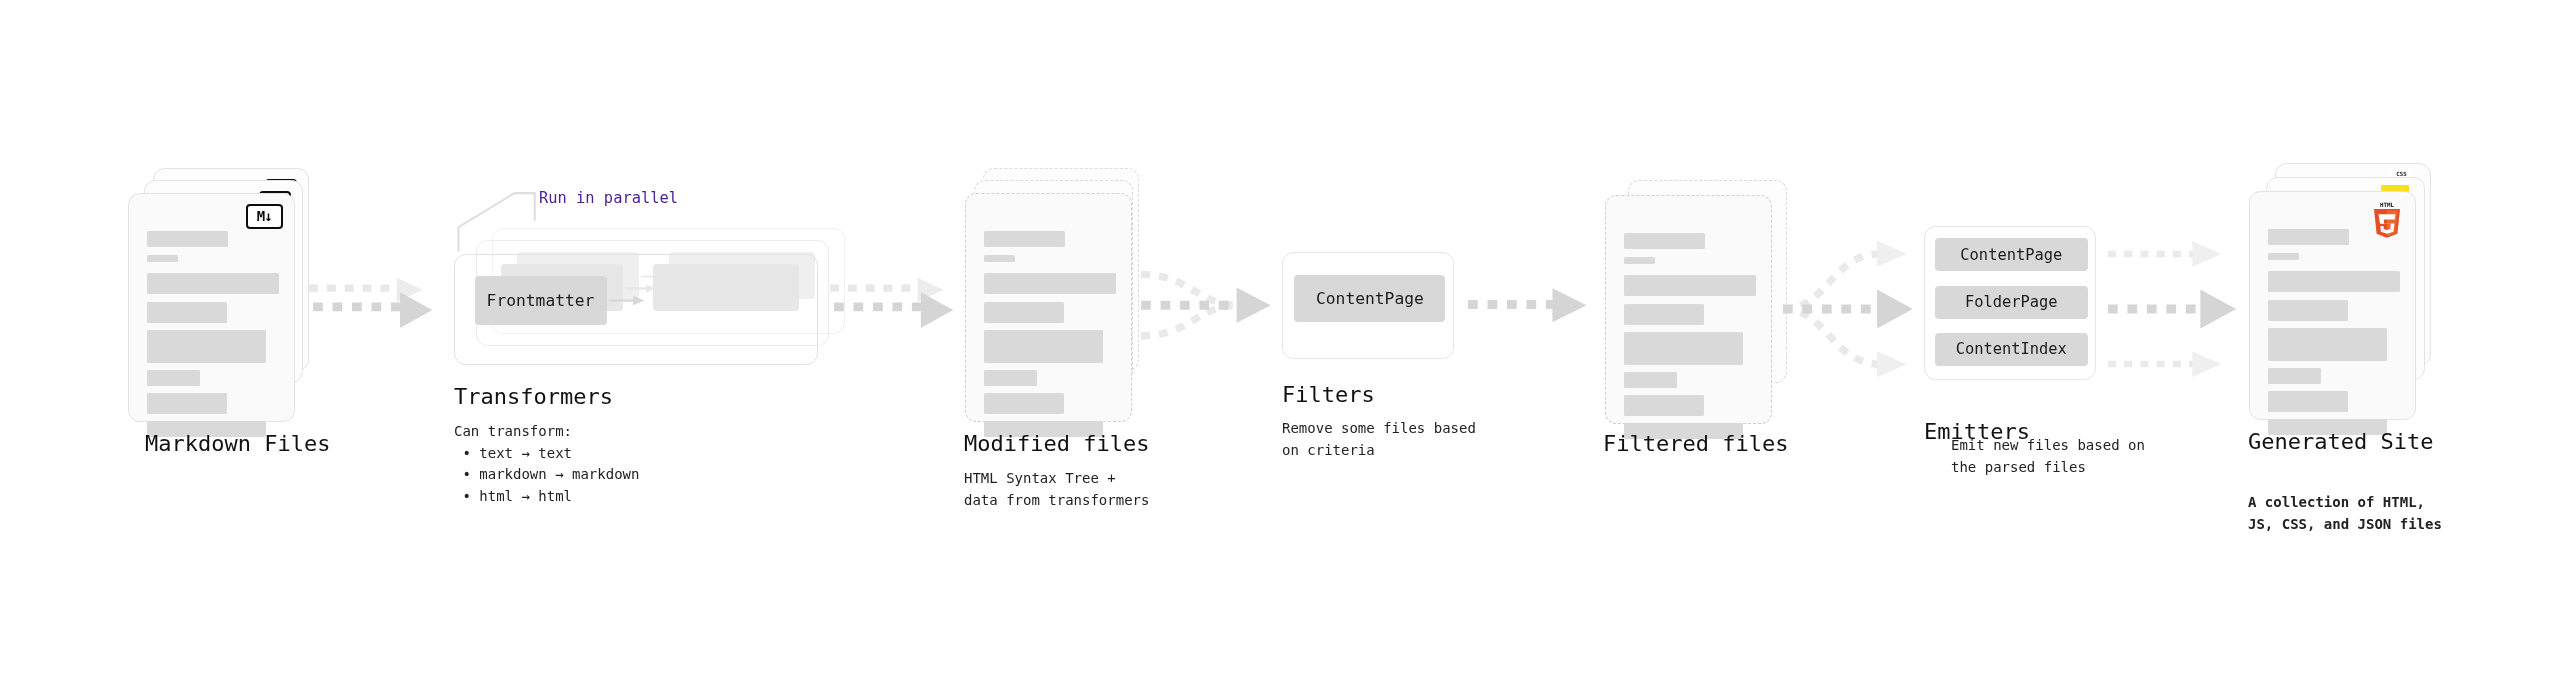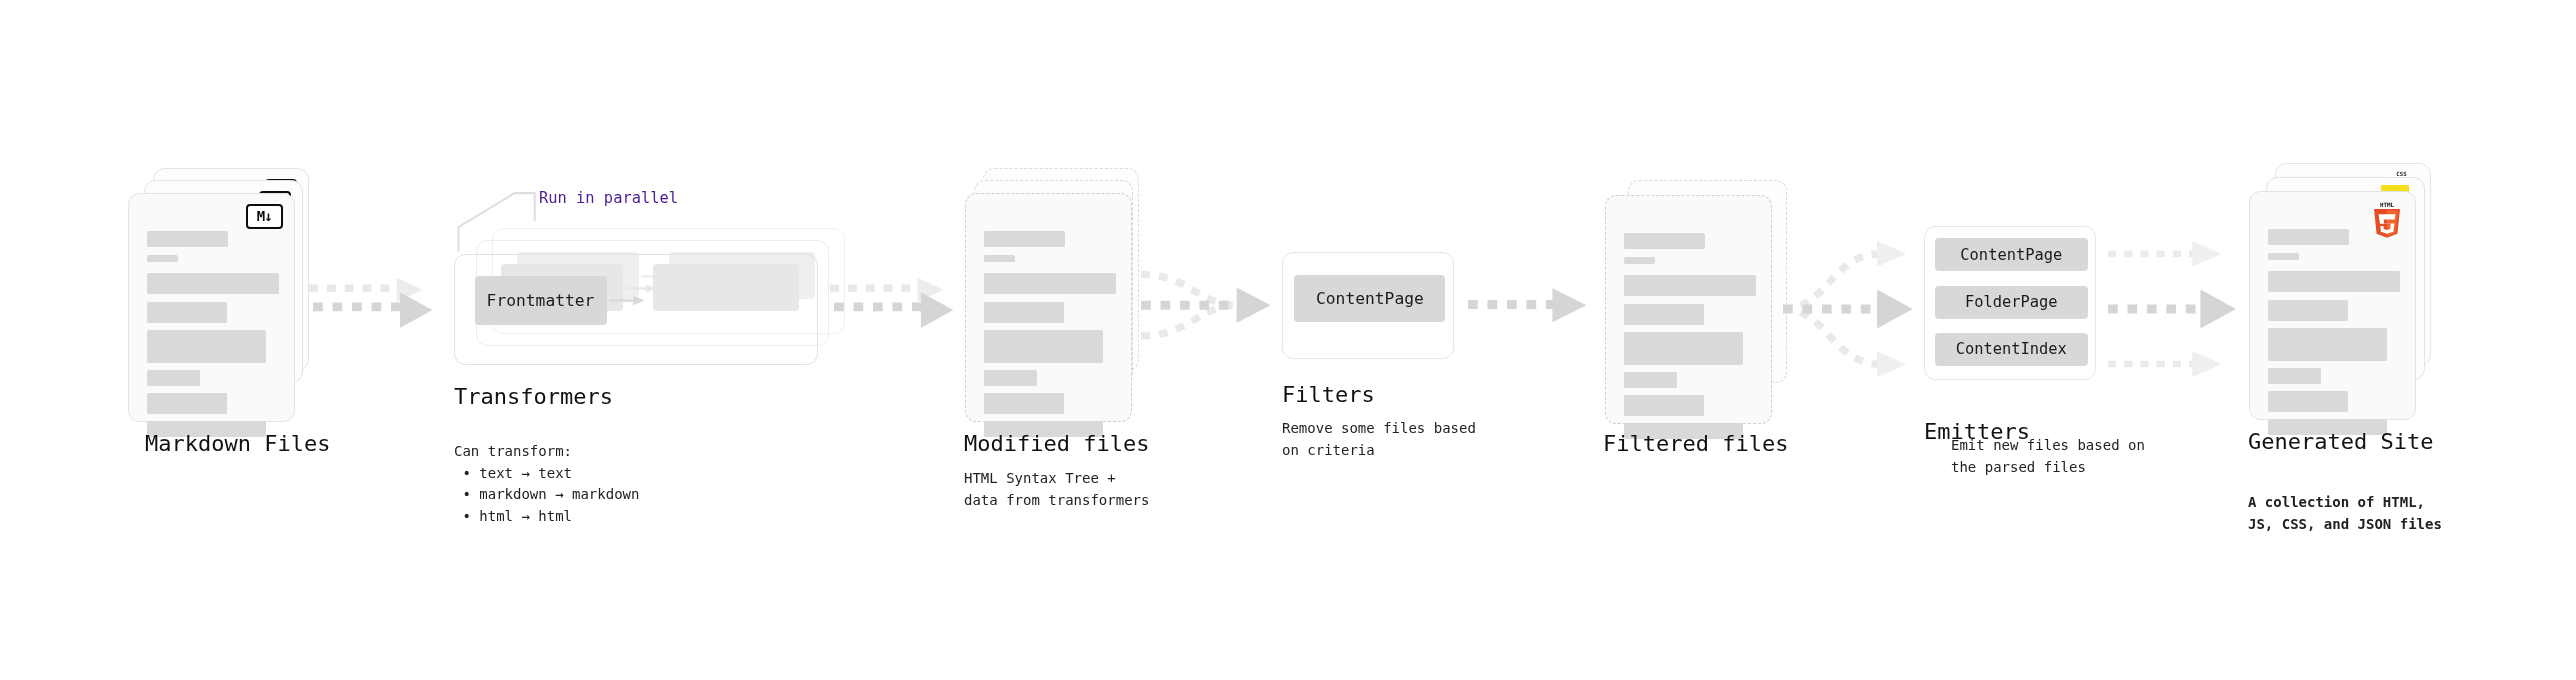--- a/index.html
+++ b/index.html
@@ -160,21 +160,21 @@
 
     <div class="groupbox" style="left:454px;top:254px;width:364px;height:111px;border-color:#e2e2e2;">
       <div class="chip" style="left:19.5px;top:21px;width:132px;height:49px;">Frontmatter</div>
       <svg style="left:154px;top:39px;width:37px;height:13px;" viewBox="0 0 46 16" width="37" height="13">
         <line x1="0" y1="8" x2="32" y2="8" stroke="#d8d8d8" stroke-width="3"></line>
         <polygon points="30,2 44,8 30,14" fill="#d8d8d8"></polygon>
       </svg>
     </div>
 
     <div class="title" style="left:454px;top:384px;">Transformers</div>
-    <div class="subtitle" style="left:454px;top:421px;margin-top:20px;">Can transform:
+    <div class="subtitle" style="left:454px;top:421px;">Can transform:
  • text → text
  • markdown → markdown
  • html → html</div>
   </div>
 
   <svg style="left:830px;top:276px;width:146px;height:65px;" viewBox="0 0 180 80" width="146" height="65">
     <g stroke="#e8e8e8" stroke-width="9" stroke-dasharray="11 11" fill="none">
       <line x1="0" y1="15" x2="110" y2="15"></line>
     </g>
     <polygon points="108,2 140,17 108,32" fill="#ececec"></polygon>

